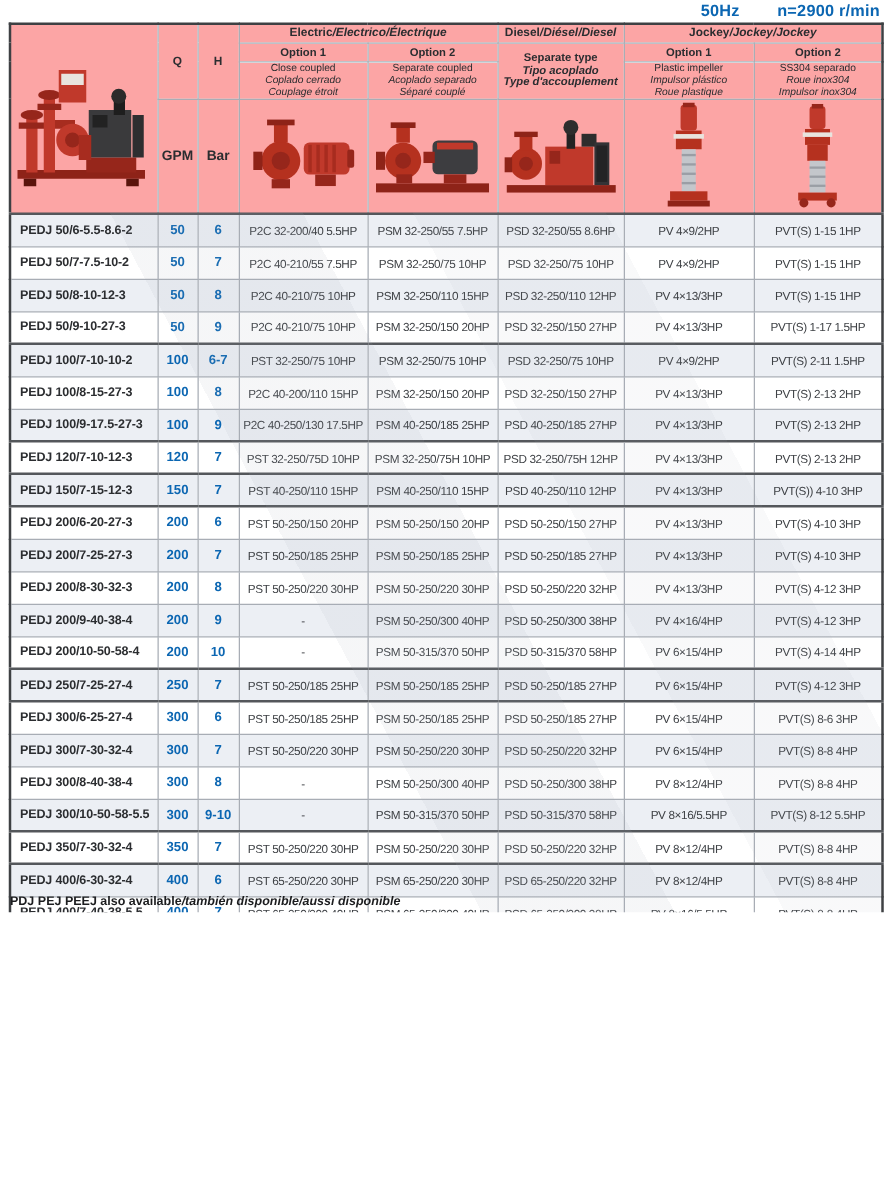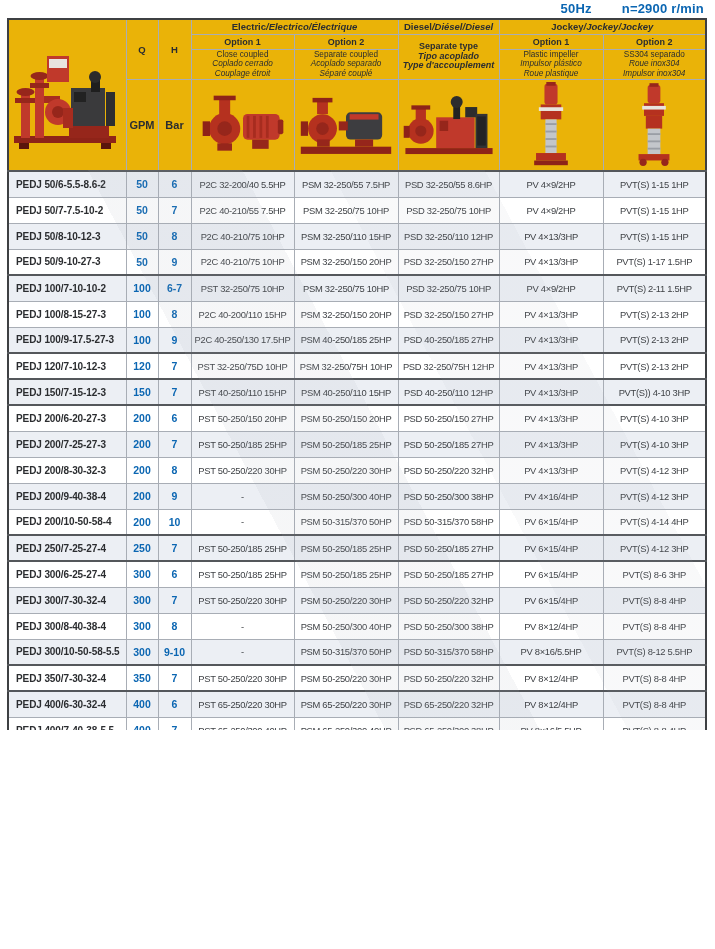--- a/index.html
+++ b/index.html
@@ -12,21 +12,21 @@
   body{font-family:"Liberation Sans",sans-serif;-webkit-font-smoothing:antialiased}
   .page{position:relative;width:715px;height:730px;background:#fff;overflow:hidden}
 
   .top-note{position:absolute;top:1px;right:11px;color:var(--accent);
     font-weight:bold;font-size:13px;letter-spacing:.2px}
   .top-note .freq{margin-right:30px}
 
   table.spec{position:absolute;top:18px;left:7px;width:698px;border-collapse:collapse;
     border:2px solid var(--b-outer);table-layout:fixed}
   .spec th,.spec td{border:1px solid var(--b-light);overflow:hidden;white-space:nowrap}
-  .spec thead th{background:#eab308;color:var(--txt-dark)}
+  .spec thead th{background:#fca5a5;color:var(--txt-dark)}
   .spec thead tr.h1 th{height:15px;font-size:9.5px;font-weight:bold}
   .spec thead tr.h2 th{height:15px;font-size:9px;font-weight:bold}
   .spec thead tr.h3 th{height:30px}
   .spec thead tr.h4 th{height:92px}
   .spec thead .title i{font-weight:bold}
   .desc{font-size:8.2px;font-weight:normal;line-height:9.5px;white-space:normal}
   .desc .tr-line{font-style:italic}
   .qh-label{font-size:11px;font-weight:bold;color:var(--txt-dark)}
   .img-cell{vertical-align:middle;text-align:center;padding:2px}
   .photo-cell{vertical-align:middle;text-align:center;background:#fff;padding:2px}
@@ -511,15 +511,16 @@
           <td>PSD 65-315/750 100HP</td>
           <td>PV 30×11/15HP</td>
           <td>PVT(S) 12-14 15HP</td>
         </tr>
       </tbody>
   </table>
 
   <div class="watermark"></div>
 
   <div class="footer">
+    <div><span>PDJ PEJ PEEJ also available</span><i>/también disponible/aussi disponible</i></div>
   </div>
 
 </div>
 
 </body></html>

